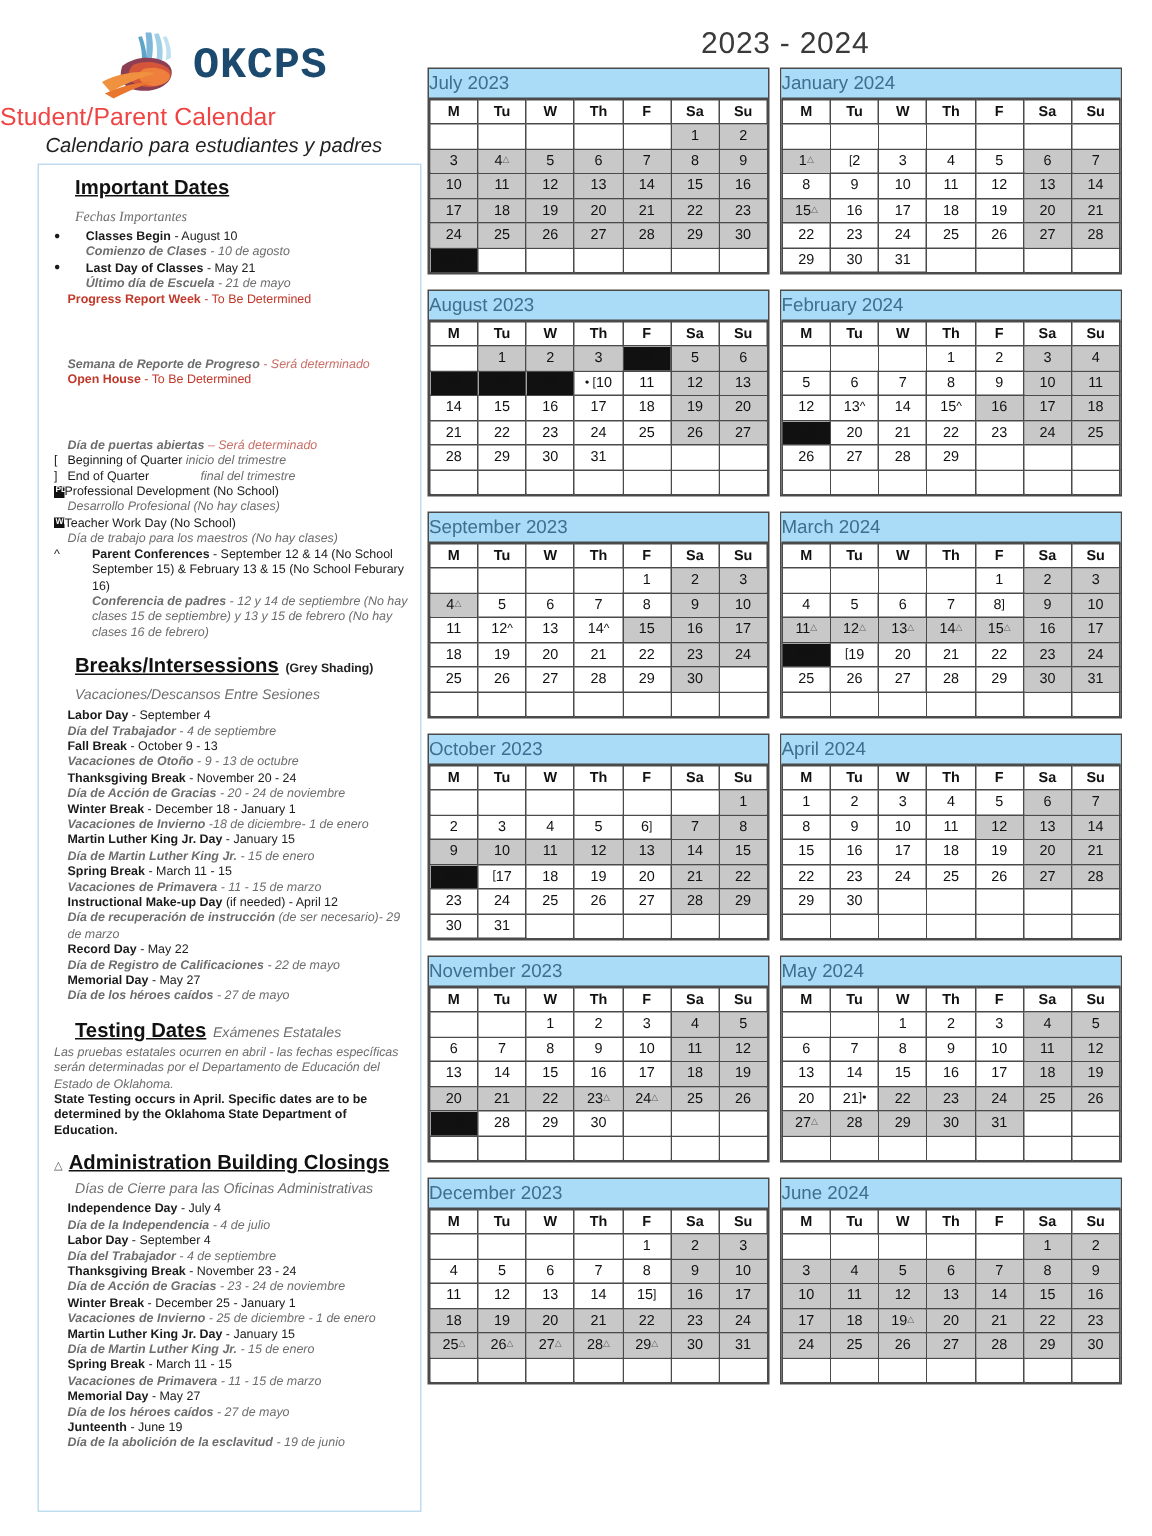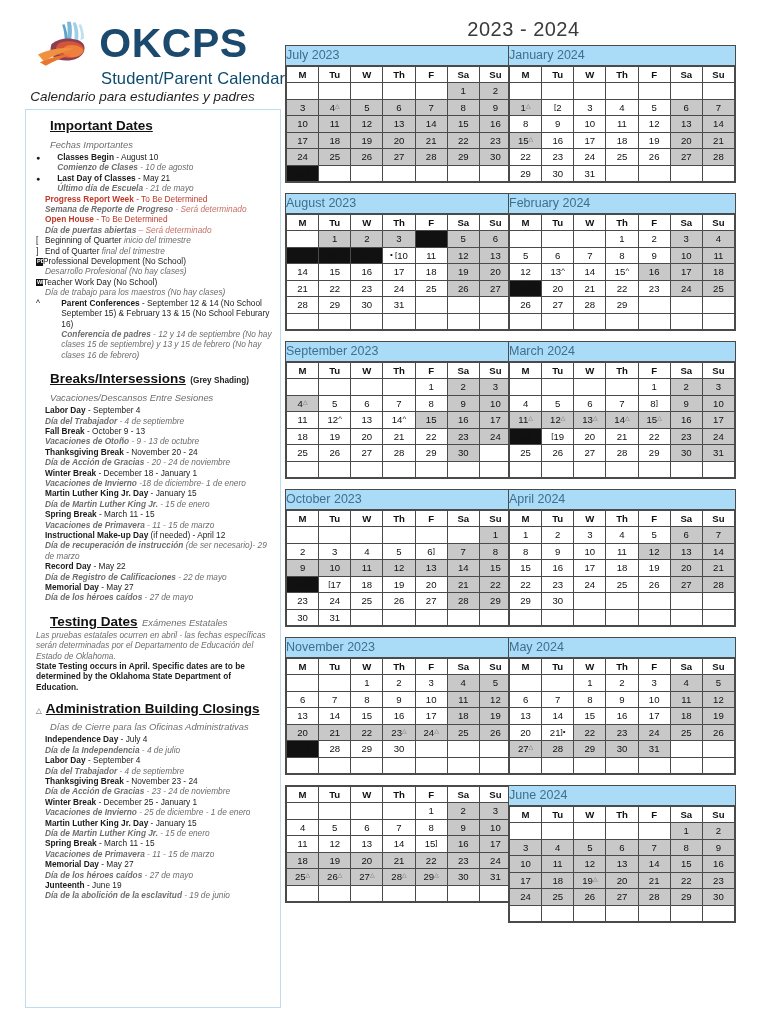--- a/index.html
+++ b/index.html
@@ -12,60 +12,60 @@
     overflow:hidden;
   }
   .page { position:relative; width:768px; height:1024px; }
 
   
   .left { position:absolute; left:0; top:0; width:285px; height:1024px; }
 
   .logo-wrap { display:flex; align-items:center; justify-content:center;
                padding-top:18px; gap:4px; }
   .bird { width:58px; height:50px; flex:0 0 auto; }
-  .okcps-word { font-family:Liberation Sans, sans-serif; font-size:41px;
+  .okcps-word { font-family:Liberation Mono, monospace; font-size:29px;
                 font-weight:700; color:#1c4a6e; letter-spacing:.5px; line-height:1; }
-  .sub1 { text-align:right; font-size:16.5px; color:#0c4a6e; margin-top:1px; letter-spacing:.1px;}
+  .sub1 { text-align:left; font-size:16.5px; color:#ef4444; margin-top:1px; letter-spacing:.1px;}
   .sub2 { text-align:center; font-size:13.5px; font-style:italic; color:#1f1f1f; margin-top:1px; }
 
   .infobox { position:absolute; left:25px; top:109px; width:256px; height:899px;
              border:1.6px solid #bfdcee; background:#fff; padding:6px 8px 4px 10px;
              overflow:hidden; }
 
   .sec-title { font-size:13.5px; font-weight:600; text-decoration:underline;
                color:#111; display:inline-block; }
   .sec-title-sm { font-size:8.2px; font-weight:600; color:#222; }
   .sec-sub { font-size:9.4px; font-style:italic; color:#6d6d6d; }
 
   .line { font-size:8.3px; line-height:10.4px; color:#1b1b1b; white-space:normal; }
   .line.b { font-weight:700; }
   .line.i { font-style:italic; color:#6d6d6d; }
   .line.i b { color:#6d6d6d; }
   .line.red { color:#c0392b; }
-  .line.red.i { color:#c86f66; }
+  .line.red.i { color:#c86f66;margin-top:33px; }
   .bullet-row { display:flex; gap:17px; align-items:flex-start; }
   .bullet { font-size:7px; line-height:11px; }
   .indent { padding-left:9px; }
   .mark { display:inline-block; width:9px; font-size:8.3px; }
 
   .badge-pd, .badge-wd {
     display:inline-block; background:#111; color:#fff; font-size:5.6px;
     line-height:5.5px; padding:1px 1px; vertical-align:middle; width:7px;
     text-align:center; font-weight:700;
   }
   .tri { font-size:7.5px; color:#555; }
 
   
   .yeartitle { position:absolute; left:282px; top:18px; width:483px;
                text-align:center; font-size:20px; color:#3a3a3a; letter-spacing:.5px; }
 
   .grid { position:absolute; left:285px; top:45px; width:478px; }
   .col { position:absolute; width:228px; }
   .colL { left:0px; }
-  .colR { left:223px; }
+  .colR { left:235px; }
 
   .month { width:228px; margin-bottom:10px; border:1px solid #4a4a4a; background:#fff; }
   .mhead { background:#aadcf7; text-align:left; font-size:12.5px; color:#3f6f8f;
            padding:2px 0 3px; border-bottom:1px solid #4a4a4a; }
   table.cal { border-collapse:collapse; width:100%; table-layout:fixed; }
   table.cal th, table.cal td {
     border:1px solid #4a4a4a; height:16.5px; text-align:center;
     font-size:9.6px; color:#111; padding:0; position:relative; vertical-align:middle;
   }
   table.cal th { font-weight:700; font-size:9.6px; height:16px; }
@@ -101,21 +101,21 @@
       <div class="okcps-word">OKCPS</div>
     </div>
     <div class="sub1">Student/Parent Calendar</div>
     <div class="sub2">Calendario para estudiantes y padres</div>
 
     <div class="infobox">
 
       <div class="indent" style="padding-left:14px;">
         <span class="sec-title">Important Dates</span>
       </div>
-      <div class="indent" style="padding-left:14px;">
+      <div class="indent" style="padding-left:14px;font-family:Liberation Serif, serif;">
         <span class="sec-sub">Fechas Importantes</span>
       </div>
 
       <div class="bullet-row">
         <span class="bullet">●</span>
         <div>
           <div class="line"><b>Classes Begin</b><span> - August 10</span></div>
           <div class="line i"><b>Comienzo de Clases</b><span> - 10 de agosto</span></div>
         </div>
       </div>
@@ -132,21 +132,21 @@
         <div class="line red"><b>Progress Report Week</b><span> - To Be Determined</span></div>
         <div class="line red i"><b>Semana de Reporte de Progreso</b><span> - Será determinado</span></div>
         <div class="line red"><b>Open House</b><span> - To Be Determined</span></div>
         <div class="line red i"><b>Día de puertas abiertas</b><span> – Será determinado</span></div>
       </div>
 
       <div class="line">
         <span class="mark">[</span><span>Beginning of Quarter</span><i style="color:#6d6d6d;"> inicio del trimestre</i>
       </div>
       <div class="line">
-        <span class="mark">]</span><span>End of Quarter</span><i style="color:#6d6d6d;"> final del trimestre</i>
+        <span class="mark">]</span><span>End of Quarter</span><i style="color:#6d6d6d;margin-left:32px;"> final del trimestre</i>
       </div>
 
       <div class="line">
         <span class="badge-pd"><span>P</span><span>D</span></span><span>Professional Development (No School)</span>
       </div>
       <div class="line i indent">Desarrollo Profesional (No hay clases)</div>
       <div class="line">
         <span class="badge-wd"><span>W</span><span>D</span></span><span>Teacher Work Day (No School)</span>
       </div>
       <div class="line i indent">Día de trabajo para los maestros (No hay clases)</div>
@@ -584,20 +584,21 @@
                 <td class="empty"></td>
                 <td class="empty"></td>
                 <td class="empty"></td>
                 <td class="empty"></td>
                 <td class="empty"></td>
               </tr>
             </tbody>
           </table>
         </div>
         <div class="month">
+          <div class="mhead">December 2023</div>
           <table class="cal">
             <thead>
               <tr>
                 <th>M</th>
                 <th>Tu</th>
                 <th>W</th>
                 <th>Th</th>
                 <th>F</th>
                 <th>Sa</th>
                 <th>Su</th>

